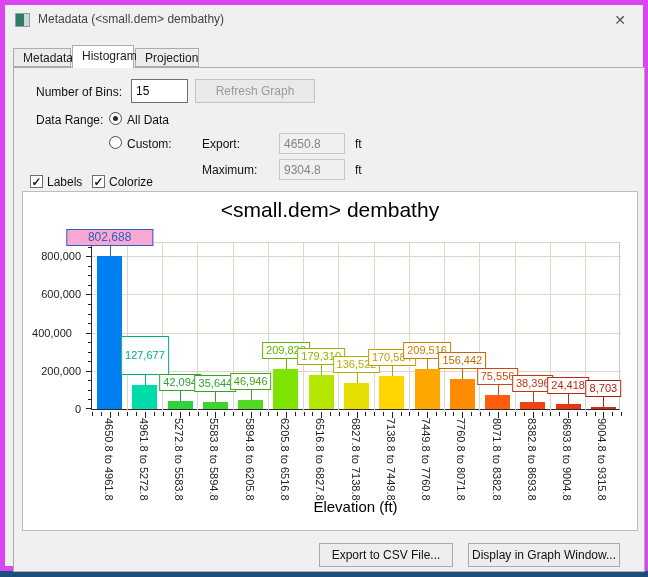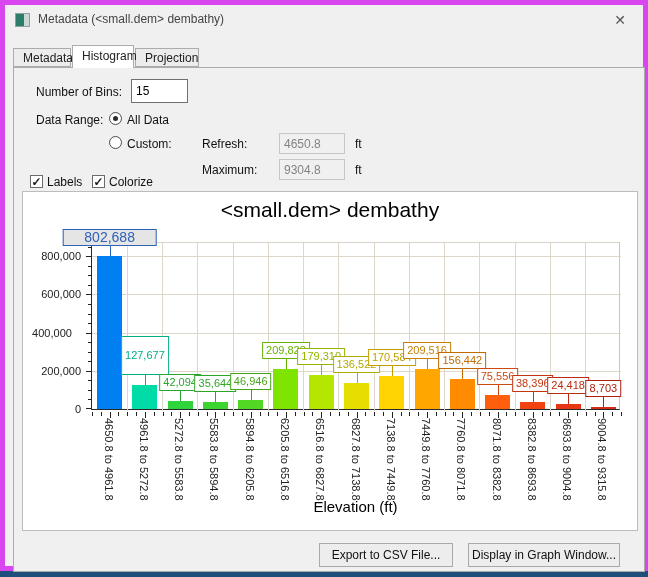--- a/index.html
+++ b/index.html
@@ -65,32 +65,33 @@
     <div class="tabstrip">
       <div class="tab" style="left:0; width:58px;">Metadata</div>
       <div class="tab active" style="left:59px; width:62px;">Histogram</div>
       <div class="tab" style="left:122px; width:64px;">Projection</div>
     </div>
 
     <div class="tab-panel">
 
       <div class="lbl" style="left:22px; top:17px;">Number of Bins:</div>
       <input class="textbox" style="left: 117px; top: 11px; width: 57px; height: 24px;" value="15">
+      <button class="btn" style="left:181px; top:11px; width:120px; height:24px;" disabled="">Refresh Graph</button>
 
       <div class="lbl" style="left:22px; top:45px;">Data Range:</div>
 
       <div class="radio" style="left:95px; top:44px;">
         <div class="dot"></div>
       </div>
       <div class="lbl" style="left:113px; top:45px;">All Data</div>
 
       <div class="radio" style="left:95px; top:68px;"></div>
       <div class="lbl" style="left:113px; top:69px;">Custom:</div>
 
-      <div class="lbl" style="left:188px; top:69px;">Refresh:</div>
+      <div class="lbl" style="left:188px; top:69px;">Export:</div>
       <input class="textbox disabled" style="left: 265px; top: 65px; width: 66px; height: 21px;" readonly="" value="4650.8">
       <div class="lbl" style="left:341px; top:69px;">ft</div>
 
       <div class="lbl" style="left:188px; top:95px;">Maximum:</div>
       <input class="textbox disabled" style="left: 265px; top: 91px; width: 66px; height: 21px;" readonly="" value="9304.8">
       <div class="lbl" style="left:341px; top:95px;">ft</div>
 
       <div class="checkbox" style="left:16px; top:107px;">✓</div>
       <div class="lbl" style="left:33px; top:107px;text-align:right;">Labels</div>
       <div class="checkbox" style="left:78px; top:107px;">✓</div>
@@ -206,21 +207,21 @@
             <div style="position: absolute; left: 264.5px; top: 169px; width: 1px; height: 6px; background: rgb(34, 34, 34);"></div>
             <div style="position: absolute; left: 299.767px; top: 169px; width: 1px; height: 6px; background: rgb(34, 34, 34);"></div>
             <div style="position: absolute; left: 335.033px; top: 169px; width: 1px; height: 6px; background: rgb(34, 34, 34);"></div>
             <div style="position: absolute; left: 370.3px; top: 169px; width: 1px; height: 6px; background: rgb(34, 34, 34);"></div>
             <div style="position: absolute; left: 405.567px; top: 169px; width: 1px; height: 6px; background: rgb(34, 34, 34);"></div>
             <div style="position: absolute; left: 440.833px; top: 169px; width: 1px; height: 6px; background: rgb(34, 34, 34);"></div>
             <div style="position: absolute; left: 476.1px; top: 169px; width: 1px; height: 6px; background: rgb(34, 34, 34);"></div>
             <div style="position: absolute; left: 511.367px; top: 169px; width: 1px; height: 6px; background: rgb(34, 34, 34);"></div>
             <div style="position: absolute; left: 5.13333px; bottom: 0px; width: 25px; height: 153.24px; background: rgb(0, 127, 242); z-index: 1;"></div>
             <div style="position: absolute; left: 17.6333px; bottom: 153.24px; width: 1px; height: 10px; background: rgb(46, 98, 184); z-index: 20;"></div>
-            <div style="position: absolute; left: 17.6333px; bottom: 163.24px; transform: translateX(-50%); border: 1px solid rgb(46, 98, 184); background: #e5e5e5; color: rgb(46, 98, 184); font-size: 14px; line-height: 13px; padding: 1px 21px; white-space: nowrap; z-index: 20;">802,688</div>
+            <div style="position: absolute; left: 17.6333px; bottom: 163.24px; transform: translateX(-50%); border: 1px solid rgb(46, 98, 184); background: #f9a8d4; color: rgb(46, 98, 184); font-size: 12px; line-height: 13px; padding: 1px 21px; white-space: nowrap; z-index: 20;">802,688</div>
             <div style="position: absolute; left: 40.4px; bottom: 0px; width: 25px; height: 24.3747px; background: rgb(0, 220, 168); z-index: 2;"></div>
             <div style="position: absolute; left: 52.9px; bottom: 24.3747px; width: 1px; height: 10px; background: rgb(0, 174, 133); z-index: 21;"></div>
             <div style="position: absolute; left: 52.9px; bottom: 34.3747px; transform: translateX(-50%); border: 1px solid rgb(0, 174, 133); background: rgb(255, 255, 255); color: rgb(0, 174, 133); font-size: 11px; line-height: 13px; padding: 12px 3px; white-space: nowrap; z-index: 21;">127,677</div>
             <div style="position: absolute; left: 75.6667px; bottom: 0px; width: 25px; height: 8.03613px; background: rgb(47, 212, 60); z-index: 3;"></div>
             <div style="position: absolute; left: 88.1667px; bottom: 8.03613px; width: 1px; height: 10px; background: rgb(40, 166, 46); z-index: 22;"></div>
             <div style="position: absolute; left: 88.1667px; bottom: 18.0361px; transform: translateX(-50%); border: 1px solid rgb(40, 166, 46); background: rgb(255, 255, 255); color: rgb(40, 166, 46); font-size: 11px; line-height: 13px; padding: 1px 3px; white-space: nowrap; z-index: 22;">42,094</div>
             <div style="position: absolute; left: 110.933px; bottom: 0px; width: 25px; height: 6.80476px; background: rgb(60, 212, 47); z-index: 4;"></div>
             <div style="position: absolute; left: 123.433px; bottom: 6.80476px; width: 1px; height: 10px; background: rgb(47, 165, 38); z-index: 23;"></div>
             <div style="position: absolute; left: 123.433px; bottom: 16.8048px; transform: translateX(-50%); border: 1px solid rgb(47, 165, 38); background: rgb(255, 255, 255); color: rgb(47, 165, 38); font-size: 11px; line-height: 13px; padding: 1px 3px; white-space: nowrap; z-index: 23;">35,644</div>
             <div style="position: absolute; left: 146.2px; bottom: 0px; width: 25px; height: 8.96242px; background: rgb(82, 216, 36); z-index: 5;"></div>

